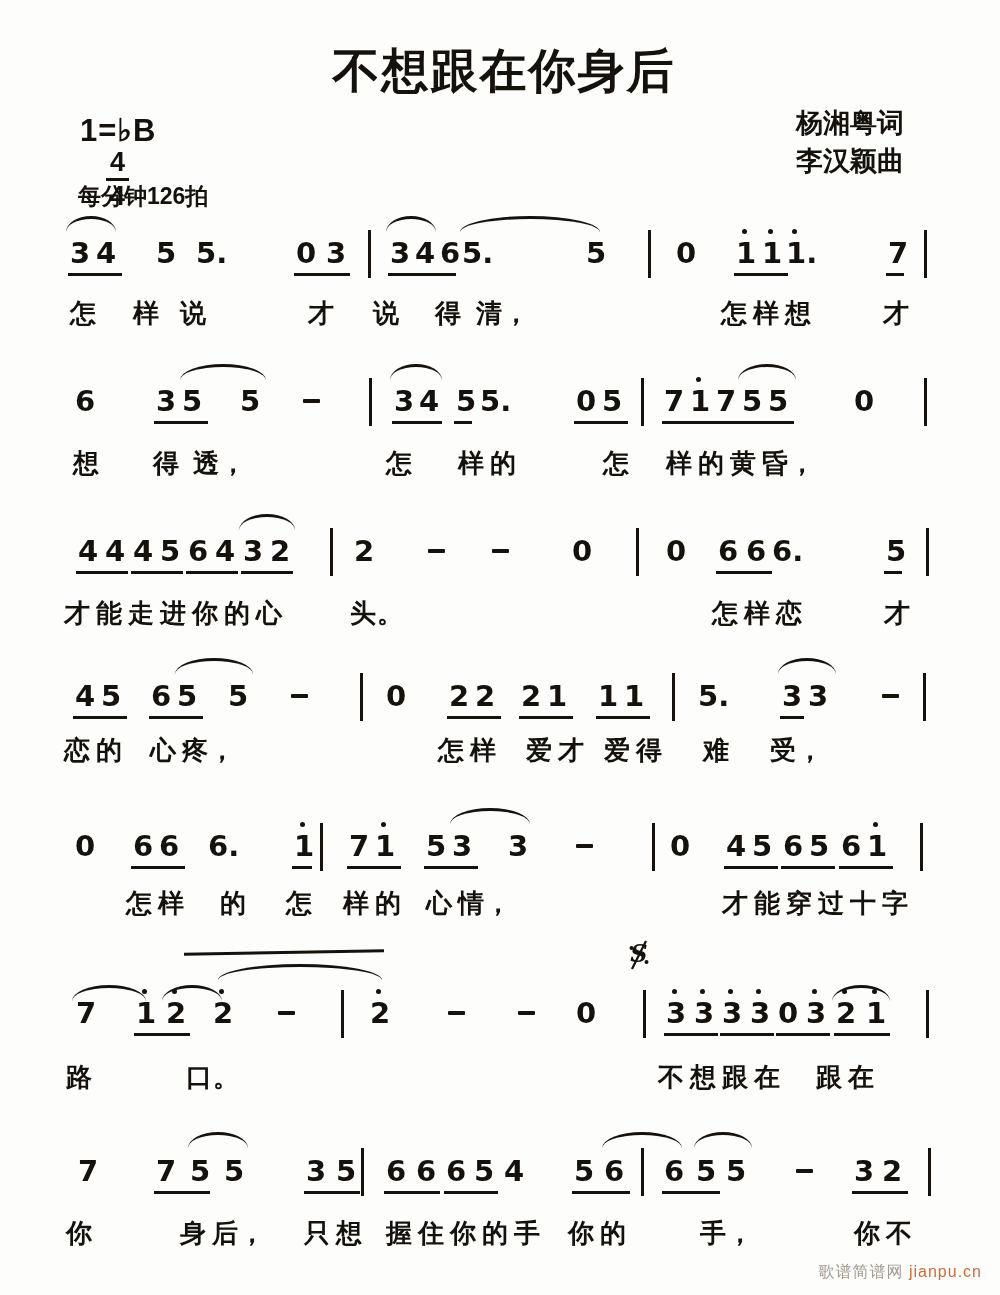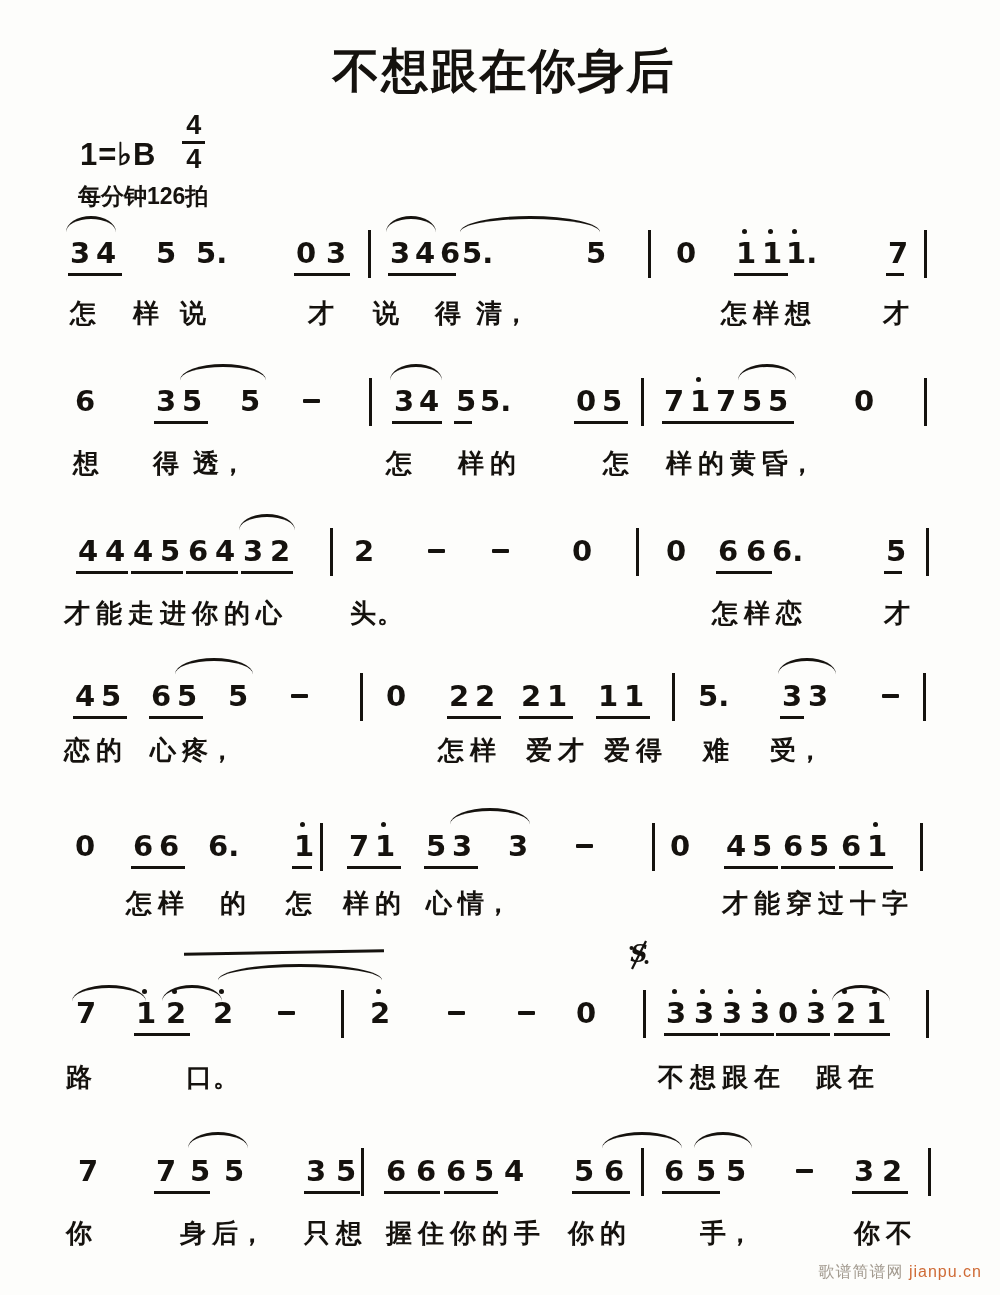--- a/index.html
+++ b/index.html
@@ -7,21 +7,21 @@
     position:relative;width:1000px;height:1295px;margin:0 auto;
     background:#fdfdfb;color:#15120e;overflow:hidden;
     font-family:"Liberation Sans", sans-serif;
   }
   
   .title{
     position:absolute;left:0;top:36px;width:100%;text-align:center;
     font-size:47px;font-weight:bold;letter-spacing:2px;margin:4px;
     font-family:"Liberation Serif", serif;
   }
-  .keysig{position:absolute;left:80px;top:112px;font-size:31px;font-weight:bold;display:flex;align-items:flex-end;}
+  .keysig{position:absolute;left:80px;top:112px;font-size:31px;font-weight:bold;display:flex;align-items:flex-start;flex-direction:column;}
   .keysig .keytext{letter-spacing:1px;}
   .timesig{display:inline-flex;flex-direction:column;align-items:center;margin-left:26px;line-height:1;}
   .timesig .num{font-size:27px;font-weight:bold;padding:0 4px 2px;border-bottom:3px solid #15120e;}
   .timesig .den{font-size:27px;font-weight:bold;padding:2px 4px 0;}
   .tempo{position:absolute;left:78px;top:181px;font-size:23px;font-weight:bold;}
   .credits{position:absolute;right:96px;top:104px;text-align:left;font-size:27px;font-weight:bold;line-height:38px;}
   
   #score{position:absolute;left:0;top:0;width:1000px;height:1295px;}
   .note{
     position:absolute;font-size:29px;font-weight:bold;line-height:30px;
@@ -55,20 +55,24 @@
   <div class="keysig">
     <span class="keytext">1=♭B</span>
     <span class="timesig">
       <span class="num">4</span>
       <span class="den">4</span>
     </span>
   </div>
 
   <div class="tempo">每分钟126拍</div>
 
+  <div class="credits">
+    <div>杨湘粤词</div>
+    <div>李汉颖曲</div>
+  </div>
 
   <div id="score">
       <div class="note" style="left: 70px; top: 238px;">3</div>
       <div class="note" style="left: 96px; top: 238px;">4</div>
       <div class="note" style="left: 156px; top: 238px;">5</div>
       <div class="note" style="left: 196px; top: 238px;">5.</div>
       <div class="note" style="left: 296px; top: 238px;">0</div>
       <div class="note" style="left: 326px; top: 238px;">3</div>
       <div class="bar" style="left: 368px; top: 230px;"></div>
       <div class="note" style="left: 390px; top: 238px;">3</div>

